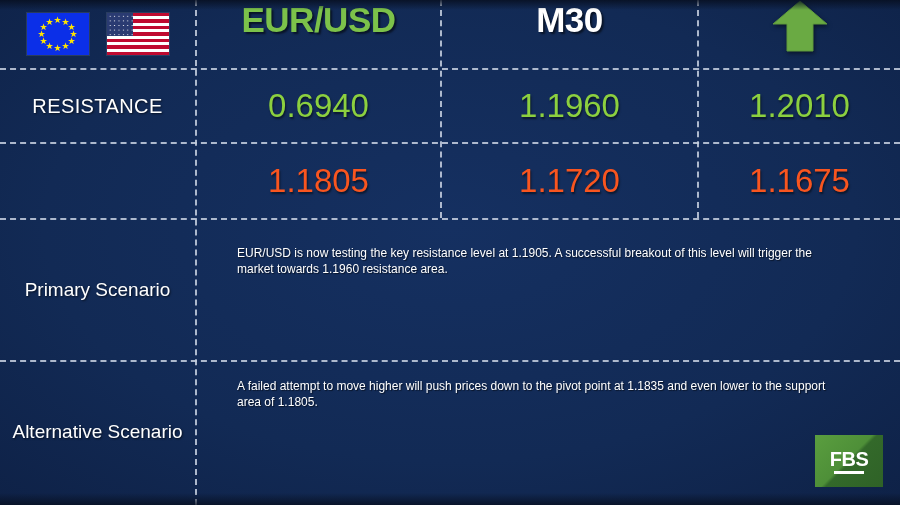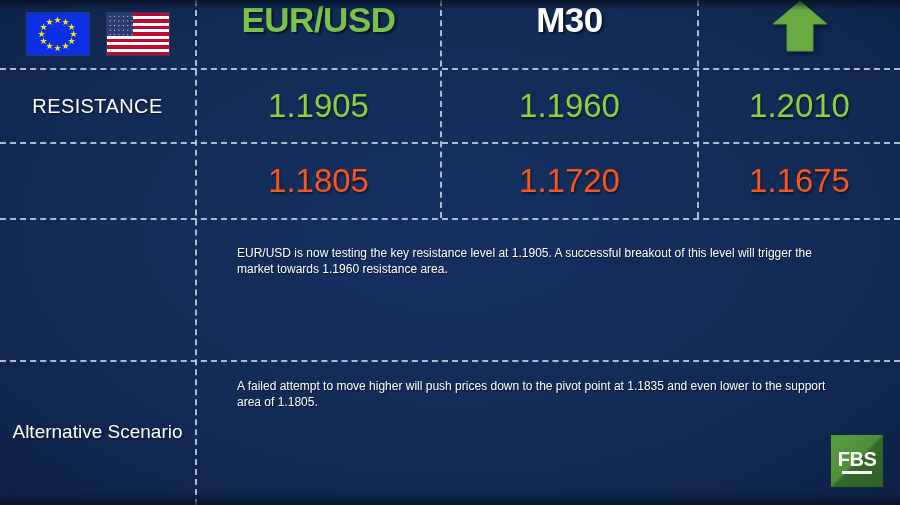--- a/index.html
+++ b/index.html
@@ -204,21 +204,21 @@
     padding-left: 40px;
     padding-right: 40px;
     text-shadow: 1px 1px 1px rgba(0,0,0,.55);
   }
 
   
   .fbs-logo {
     position: absolute;
     right: 17px;
     bottom: 18px;
-    width: 52px;
+    width: 68px;
     height: 52px;
     background: linear-gradient(135deg, #5a9e3f 0%, #4e8f38 48%, #33692a 52%, #2f6227 100%);
     display: flex;
     flex-direction: column;
     align-items: center;
     justify-content: center;
     z-index: 30;
   }
   .fbs-text {
     font-size: 20px;
@@ -292,28 +292,29 @@
   <div class="hdr-tf">
     <div class="tf-text">M30</div>
   </div>
   <div class="hdr-arrow">
     <svg class="arrow-up" viewBox="0 0 56 52">
       <polygon points="28,1 55,24 41,24 41,51 15,51 15,24 1,24" fill="#6aaa43" stroke="#5e9a3c" stroke-width="1"></polygon>
     </svg>
   </div>
 
   <div class="row-label" style="top:70px;height:72px">RESISTANCE</div>
-  <div class="lvl-cell res" style="left:197px;top:70px;width:243px;height:72px">1.1905</div>
+  <div class="lvl-cell res" style="left:197px;top:70px;width:243px;height:72px">0.6940</div>
   <div class="lvl-cell res" style="left:442px;top:70px;width:255px;height:72px">1.1960</div>
   <div class="lvl-cell res" style="left:699px;top:70px;width:201px;height:72px">1.2010</div>
 
   <div class="lvl-cell sup" style="left:197px;top:144px;width:243px;height:74px">1.1805</div>
   <div class="lvl-cell sup" style="left:442px;top:144px;width:255px;height:74px">1.1720</div>
   <div class="lvl-cell sup" style="left:699px;top:144px;width:201px;height:74px">1.1675</div>
 
+  <div class="scen-label" style="top:220px;height:140px">Primary Scenario</div>
   <div class="scen-body" style="top:245px;height:80px">
     <div class="scen-text">EUR/USD is now testing the key resistance level at 1.1905. A successful breakout of this level will trigger the market towards 1.1960 resistance area.</div>
   </div>
 
   <div class="scen-label" style="top:362px;height:140px">
     <span>Alternative Scenario</span>
   </div>
   <div class="scen-body" style="top:378px;height:80px">
     <div class="scen-text">A failed attempt to move higher will push prices down to the pivot point at 1.1835 and even lower to the support area of 1.1805.</div>
   </div>

